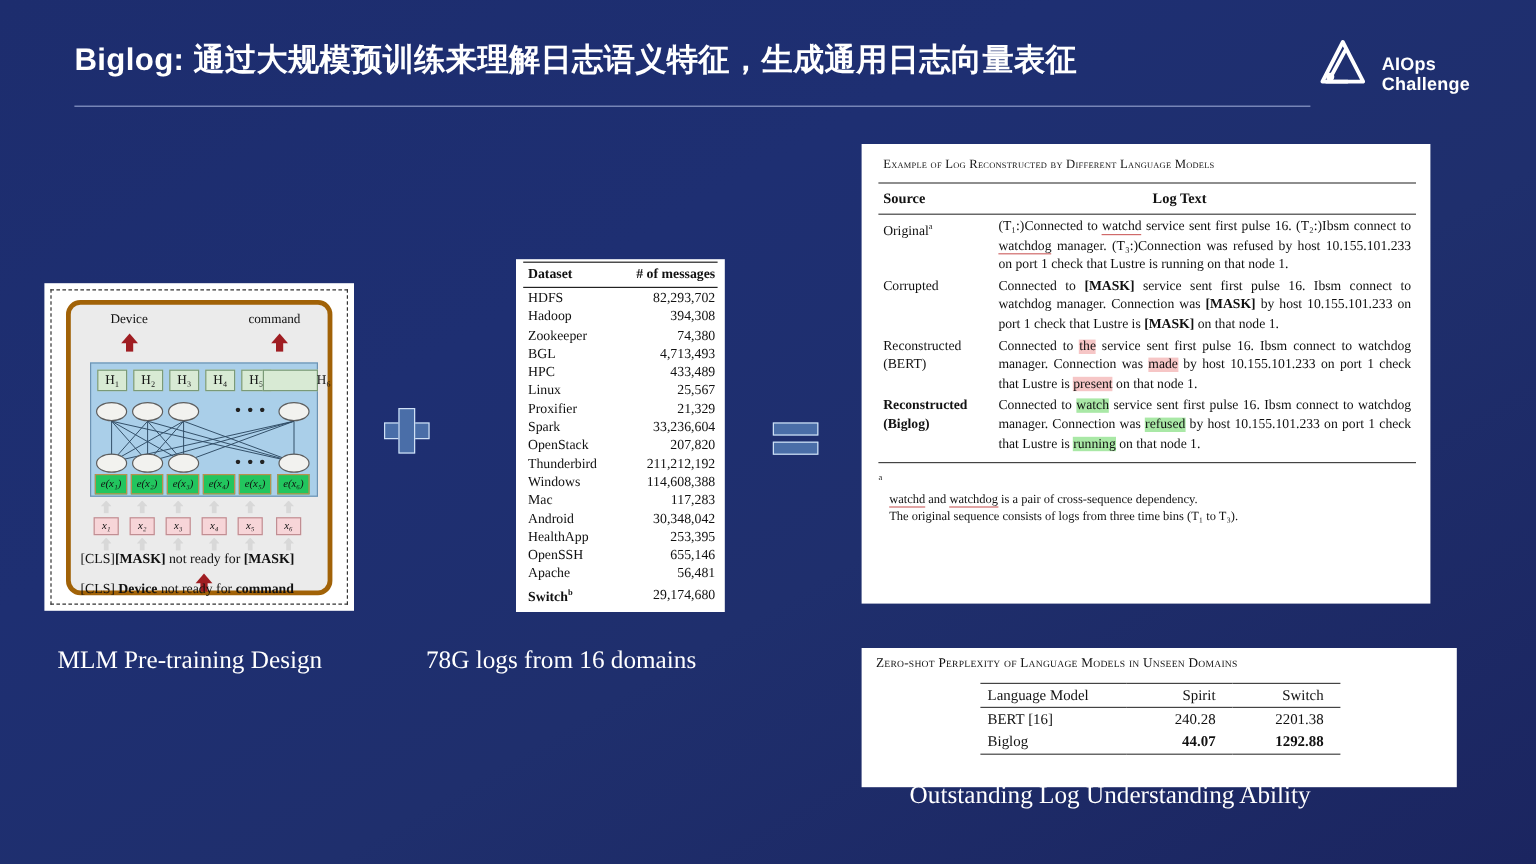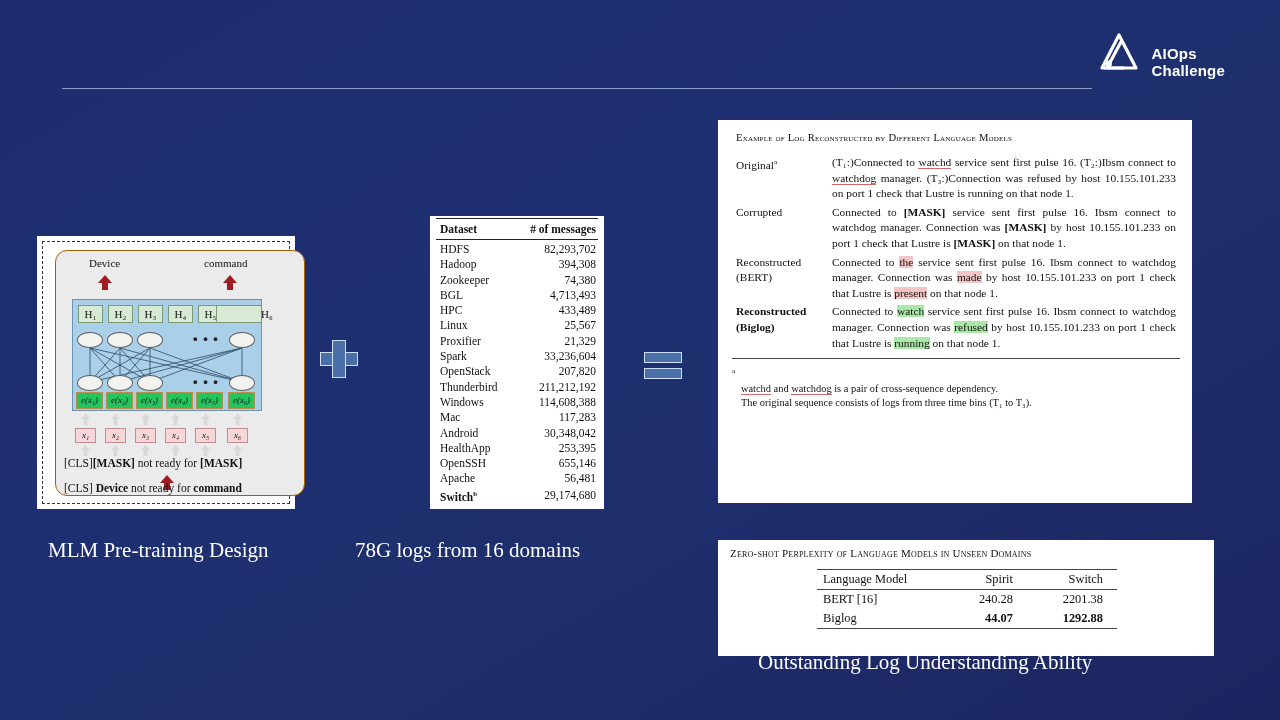--- a/index.html
+++ b/index.html
@@ -64,23 +64,23 @@
   }
   #mlm-dashed {
     width: 100%; height: 100%;
     border: 1px dashed #333;
     box-sizing: border-box;
     position: relative;
   }
   #mlm-card {
     position: absolute;
     left: 12px; top: 8px;
-    width: 250px; height: 246px;
+    width: 222px; height: 246px;
     background: #ebebeb;
-    border: 1px solid #a16207;
+    border: 4px solid #a16207;
     border-radius: 12px;
     box-sizing: border-box;
   }
   .mlm-outlabel {
     position: absolute;
     font-family: "Liberation Serif", serif;
     font-size: 11px;
     color: #111;
   }
   .red-arrow {
@@ -323,20 +323,21 @@
     white-space: nowrap;
   }
   #caption-mlm { left: 48px; top: 538px; }
   #caption-logs { left: 355px; top: 538px; }
   #caption-outstanding { left: 758px; top: 650px; }
 </style>
 </head>
 <body>
 
 <div id="header">
+  <div id="header-title">Biglog: 通过大规模预训练来理解日志语义特征，生成通用日志向量表征</div>
   <div id="header-rule"></div>
   <div id="logo">
     <span id="logo-mark">
       <svg width="48" height="48" viewBox="0 0 48 48">
         <path d="M24 7 L41 40 L7 40 Z" fill="none" stroke="#ffffff" stroke-width="3.2" stroke-linejoin="round"></path>
         <path d="M13 38 L26 14" fill="none" stroke="#ffffff" stroke-width="3.2" stroke-linecap="round"></path>
         <circle cx="13.5" cy="36" r="3.4" fill="#ffffff"></circle>
         <path d="M10 40 L28 40" stroke="#ffffff" stroke-width="3" stroke-linecap="round"></path>
       </svg>
     </span>
@@ -533,20 +534,24 @@
       </div>
       <div class="ds-row">
         <span class="ds-name ds-bold">Switch<sup>b</sup></span>
         <span class="ds-val">29,174,680</span>
       </div>
     </div>
 </div>
 
 <div id="recon-panel">
   <div id="recon-caption">Example of Log Reconstructed by Different Language Models</div>
+  <div id="recon-header">
+    <div class="rh-source">Source</div>
+    <div class="rh-logtext">Log Text</div>
+  </div>
   <div id="recon-body">
       <div class="recon-row">
         <div class="rr-source">Original<sup>a</sup></div>
         <div class="rr-text"><span>(T₁:)Connected to </span><span class="ul-red">watchd</span><span> service sent first pulse 16. (T₂:)Ibsm connect to </span><span class="ul-red">watchdog</span><span> manager. (T₃:)Connection was refused by host 10.155.101.233 on port 1 check that Lustre is running on that node 1.</span></div>
       </div>
       <div class="recon-row">
         <div class="rr-source">Corrupted</div>
         <div class="rr-text"><span>Connected to </span><span class="rr-bold">[MASK]</span><span> service sent first pulse 16. Ibsm connect to watchdog manager. Connection was </span><span class="rr-bold">[MASK]</span><span> by host 10.155.101.233 on port 1 check that Lustre is </span><span class="rr-bold">[MASK]</span><span> on that node 1.</span></div>
       </div>
       <div class="recon-row">

